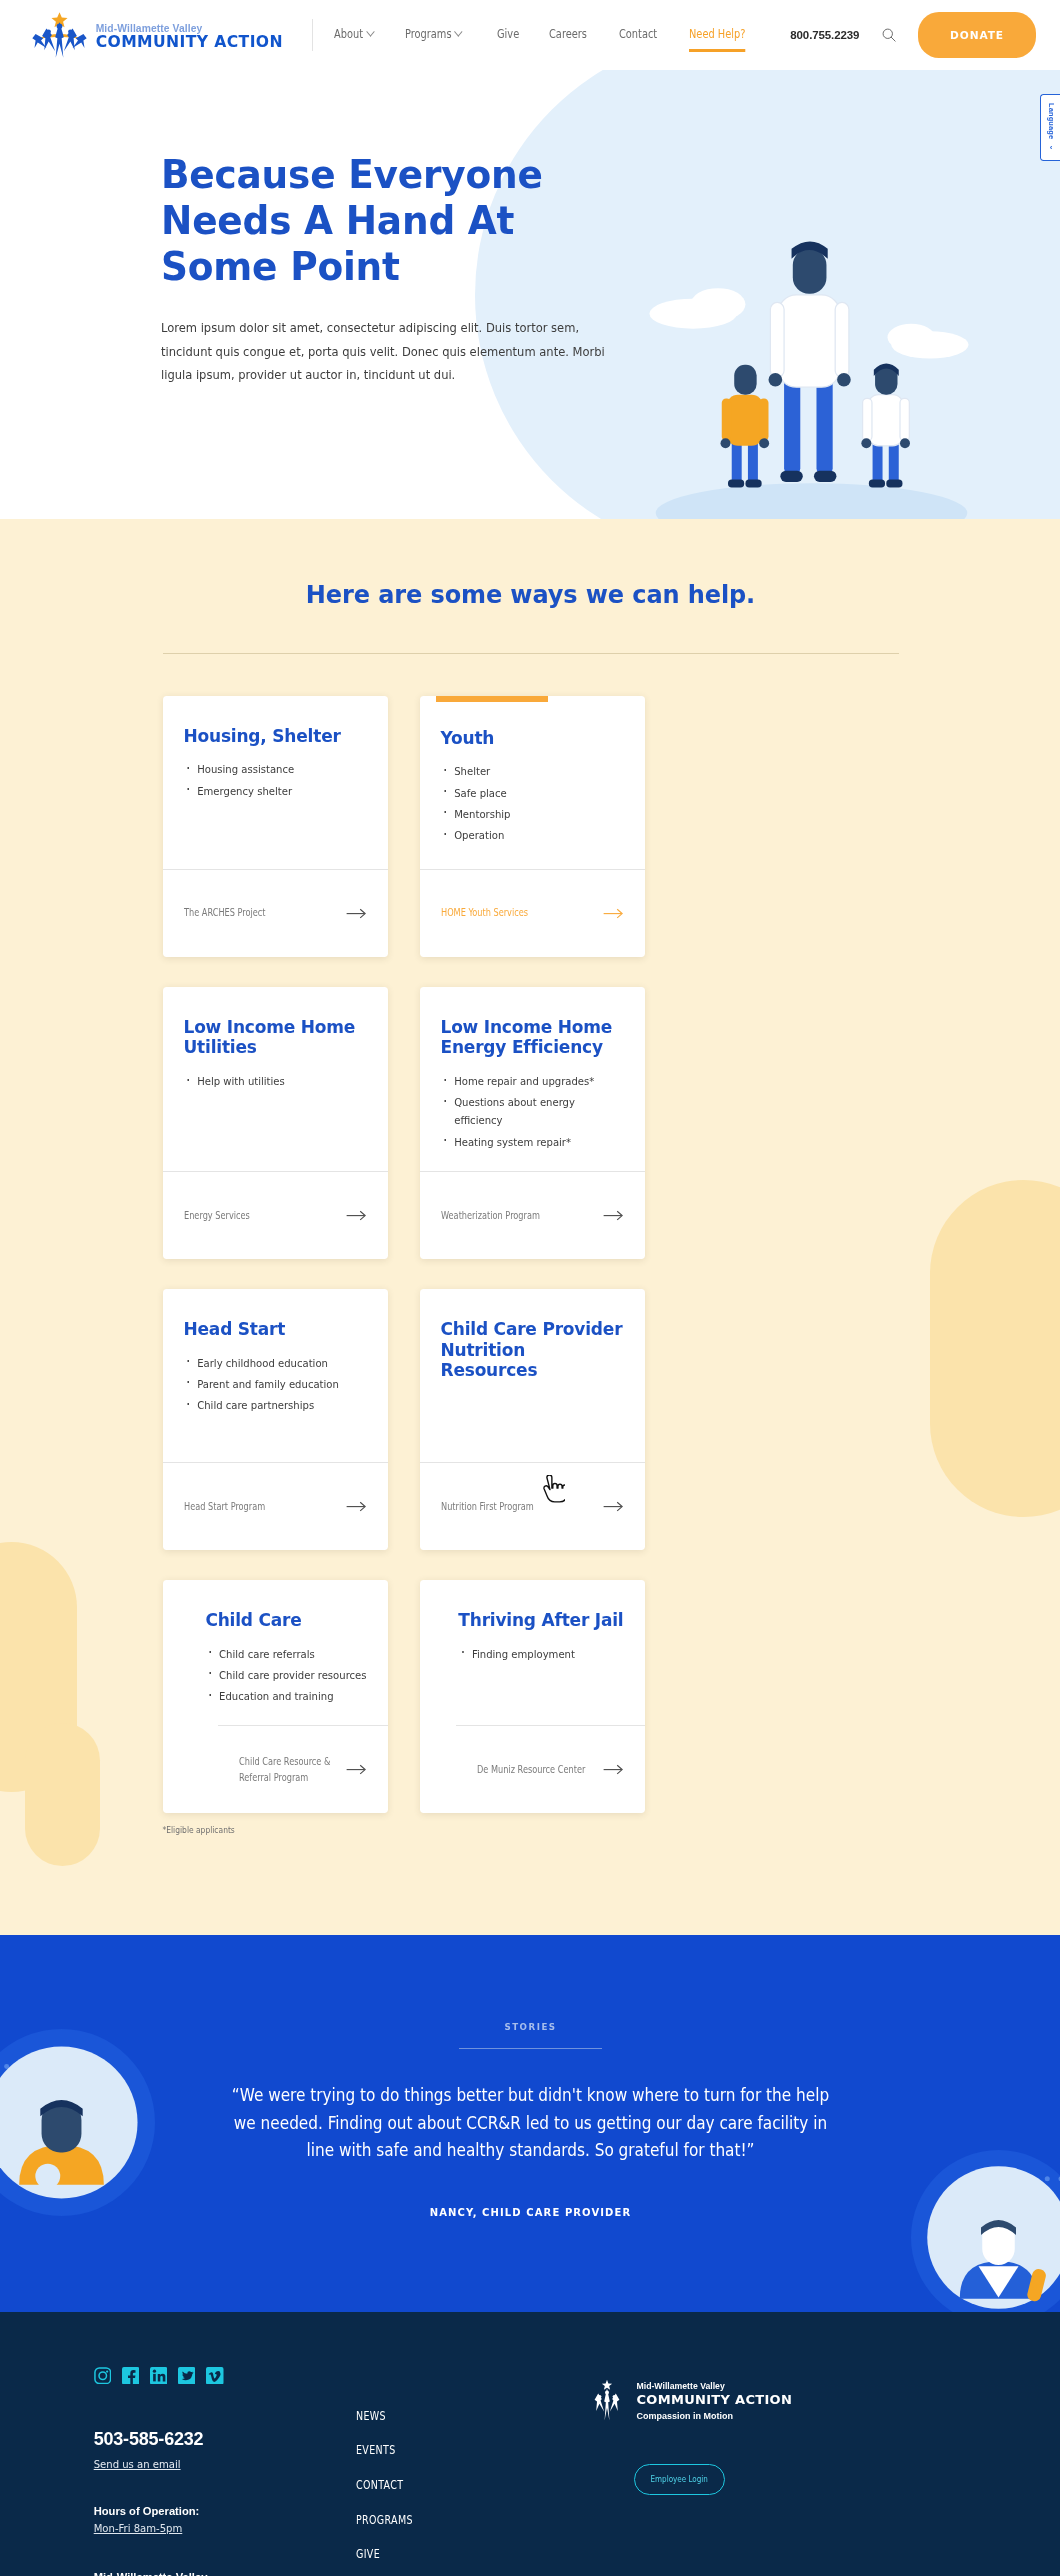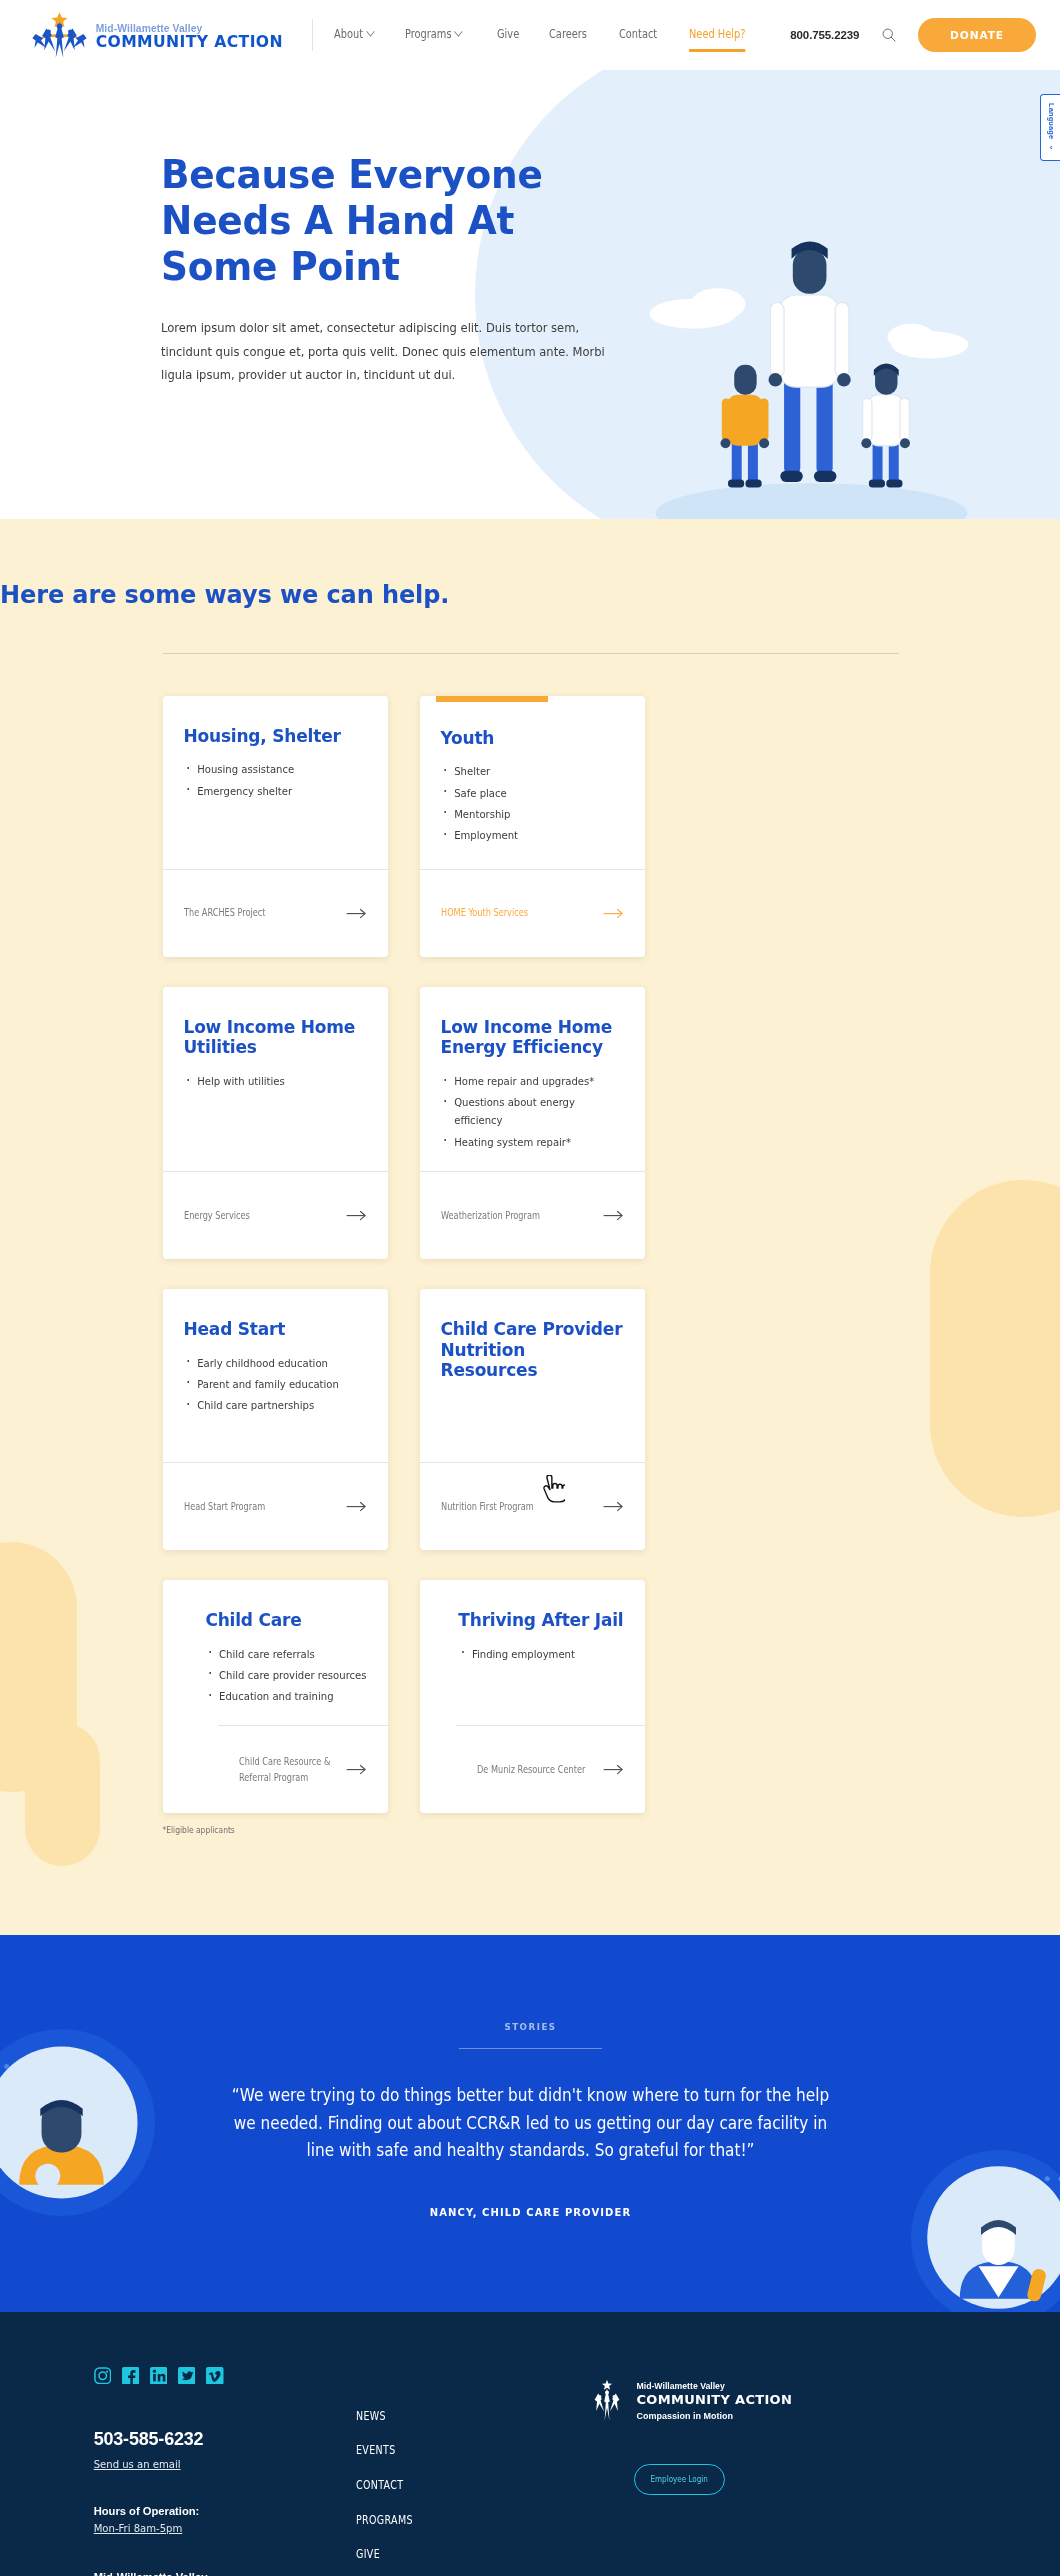--- a/index.html
+++ b/index.html
@@ -55,21 +55,21 @@
     content: ""; position: absolute; left: 0; right: 0; bottom: -8px;
     height: 2.5px; background: #f6a128;
   }
   .caret { display:inline-block; width: 6.9px; height: 6.9px; border-right: 1.2px solid currentColor;
     border-bottom: 1.2px solid currentColor; transform: rotate(45deg) translate(-1.2px,-1.2px); opacity:.8;}
   .header-right { margin-left: auto; display: flex; align-items: center; gap: 20px; }
   .phone { font-size: 11.5px; font-weight: 700; color: #2b2b2b; letter-spacing: -0.1px; }
   .search-btn { width: 18.7px; height: 18.7px; cursor: pointer; display:flex; align-items:center; justify-content:center;}
   .donate-btn {
     background: #f9a93a; color: #fff; border: none; border-radius: 21px;
-    padding: 0 32px; height: 34px; font-size: 10.6px; font-weight: 700;
+    padding: 0 32px; height: 46px; font-size: 10.6px; font-weight: 700;
     letter-spacing: 0.9px; cursor: pointer; font-family: "DejaVu Sans", sans-serif;
   }
 
   
   .lang-tab {
     position: absolute; right: 0; top: 94px; z-index: 40;
     border: 0.9px solid #2563d8; border-right: none;
     border-radius: 3.7px 0 0 3.7px;
     background: #fff;
     width: 21px; height: 67px;
@@ -115,20 +115,21 @@
     padding: 62px 0 100px;
     overflow: hidden;
   }
   .blob { position: absolute; background: #fbe3ab; border-radius: 50%; }
   .blob.b1 { width: 187px; height: 337px; right: -56px; top: 661px; border-radius: 112px; }
   .blob.b2 { width: 131px; height: 250px; left: -54px; top: 1023px; border-radius: 87px; }
   .blob.b3 { width: 75px; height: 143px; left: 25px; top: 1204px; border-radius: 50px; }
 
   .ways-head {
     position: relative;
+    text-align: center;
     font-family: "DejaVu Sans", sans-serif;
     font-size: 24px; font-weight: 700; color: #1b51c4;
     letter-spacing: -0.1px;
   }
   .ways-rule {
     position: relative;
     width: 736px; height: 0.6px; background: #ded0ab;
     margin: 44px auto 0;
   }
 
@@ -418,21 +419,21 @@
       </div>
 
       <div class="card h1 hovered">
         <div class="card-top-bar"></div>
         <div class="card-body">
           <div class="card-title">Youth</div>
           <ul class="card-list">
             <li>Shelter</li>
             <li>Safe place</li>
             <li>Mentorship</li>
-            <li>Employment</li>
+            <li>Operation</li>
           </ul>
         </div>
         <div class="card-foot">
           <span class="card-link">HOME Youth Services</span>
           <svg class="card-arrow" width="21" height="11.2" viewBox="0 0 34 18">
             <line x1="1" y1="9" x2="30" y2="9" stroke="currentColor" stroke-width="1.8"></line>
             <polyline points="23,2 31,9 23,16" fill="none" stroke="currentColor" stroke-width="1.8"></polyline>
           </svg>
         </div>
       </div>

